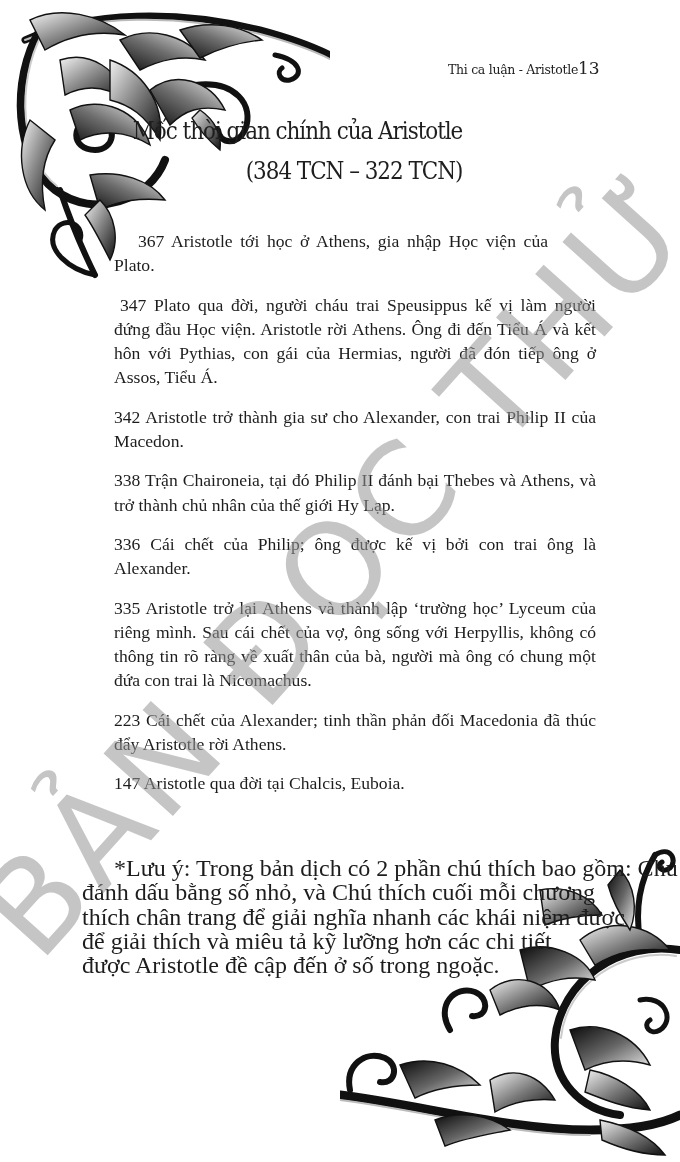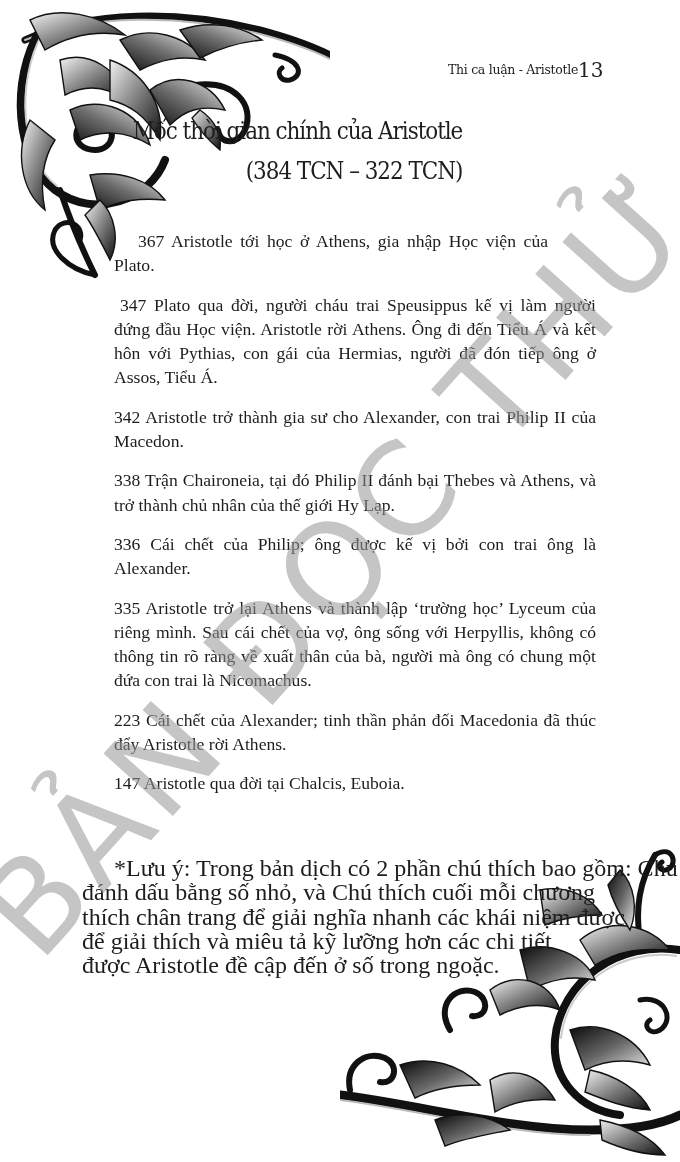--- a/index.html
+++ b/index.html
@@ -7,21 +7,21 @@
          font-family: "Liberation Serif", "DejaVu Serif", serif; color: #1a1a1a; }
   .page { position: absolute; left: 0; top: 0; width: 548px; height: 1162px; background: #fff; }
 
   .ornament { position: absolute; pointer-events: none; }
   .ornament-tl { left: 0; top: 0; width: 330px; height: 290px; }
   .ornament-br { left: 340px; top: 830px; width: 340px; height: 332px; }
 
   .running-head { position: absolute; top: 58px; left: 440px; width: 200px; height: 24px;
                   font-family: "DejaVu Serif", serif; }
   .running-title { position: absolute; left: 8px; top: 4px; font-size: 12.5px; letter-spacing: -0.3px; color: #222; }
-  .page-number { position: absolute; left: 138px; top: 0; font-size: 20px; color: #222; }
+  .page-number { position: absolute; left: 138px; top: 0; font-size: 17px; color: #222; }
 
   .chapter-title { position: absolute; right: 86px; top: 111px; text-align: right;
                    font-family: "DejaVu Serif", serif; font-weight: normal;
                    font-size: 25px; line-height: 40px; letter-spacing: -1.2px; color: #1e1e1e; margin: 0;
                    transform: scaleX(0.86); transform-origin: right top; }
   .chapter-title .line { display: block; white-space: nowrap; }
 
   .body-text { position: absolute; left: 114px; top: 229px; width: 482px;
                font-size: 17.6px; line-height: 24.3px; color: #1d1d1d; }
   .entry { margin: 0 0 15px 0; text-align: justify; }

